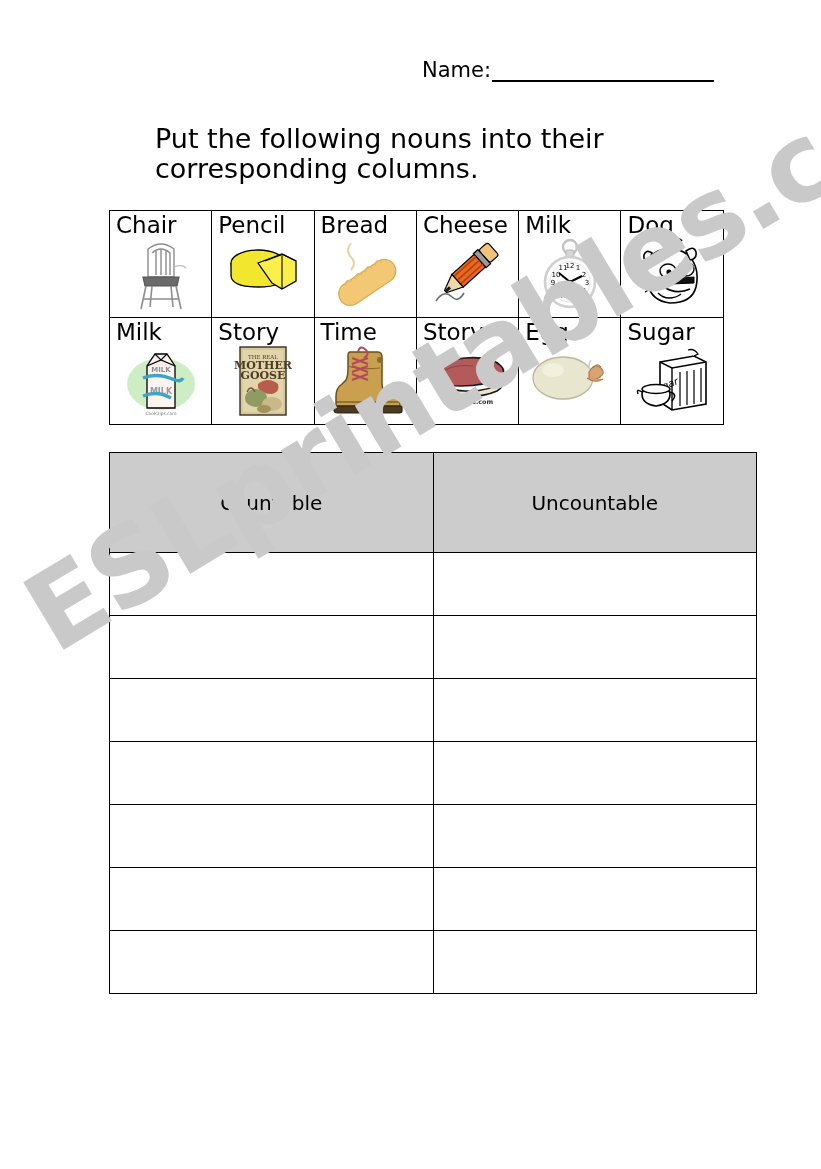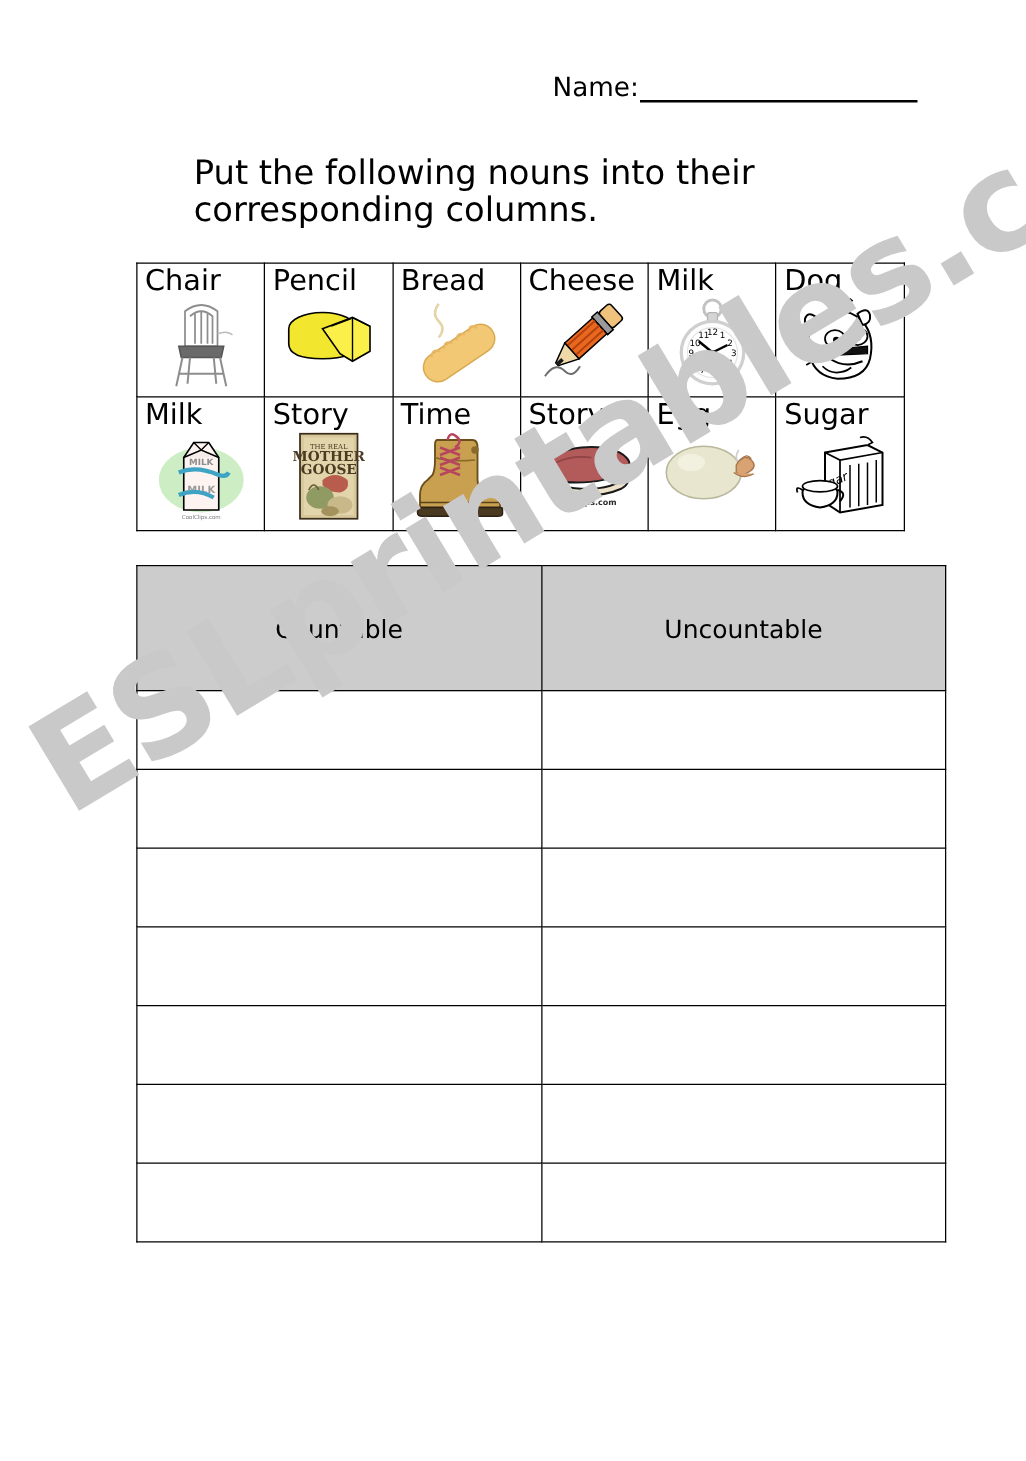--- a/index.html
+++ b/index.html
@@ -36,21 +36,21 @@
     color: #c9c9c9;
     letter-spacing: -2px;
     white-space: nowrap;
     transform: rotate(-31deg);
     transform-origin: left center;
   }
 
   
   #name-row {
     position: absolute;
-    left: 442px;
+    left: 422px;
     top: 58px;
     display: flex;
     align-items: flex-end;
     z-index: 2;
   }
   #name-label {
     font-family: "DejaVu Sans", sans-serif;
     font-size: 21px;
     line-height: 24px;
     white-space: nowrap;

